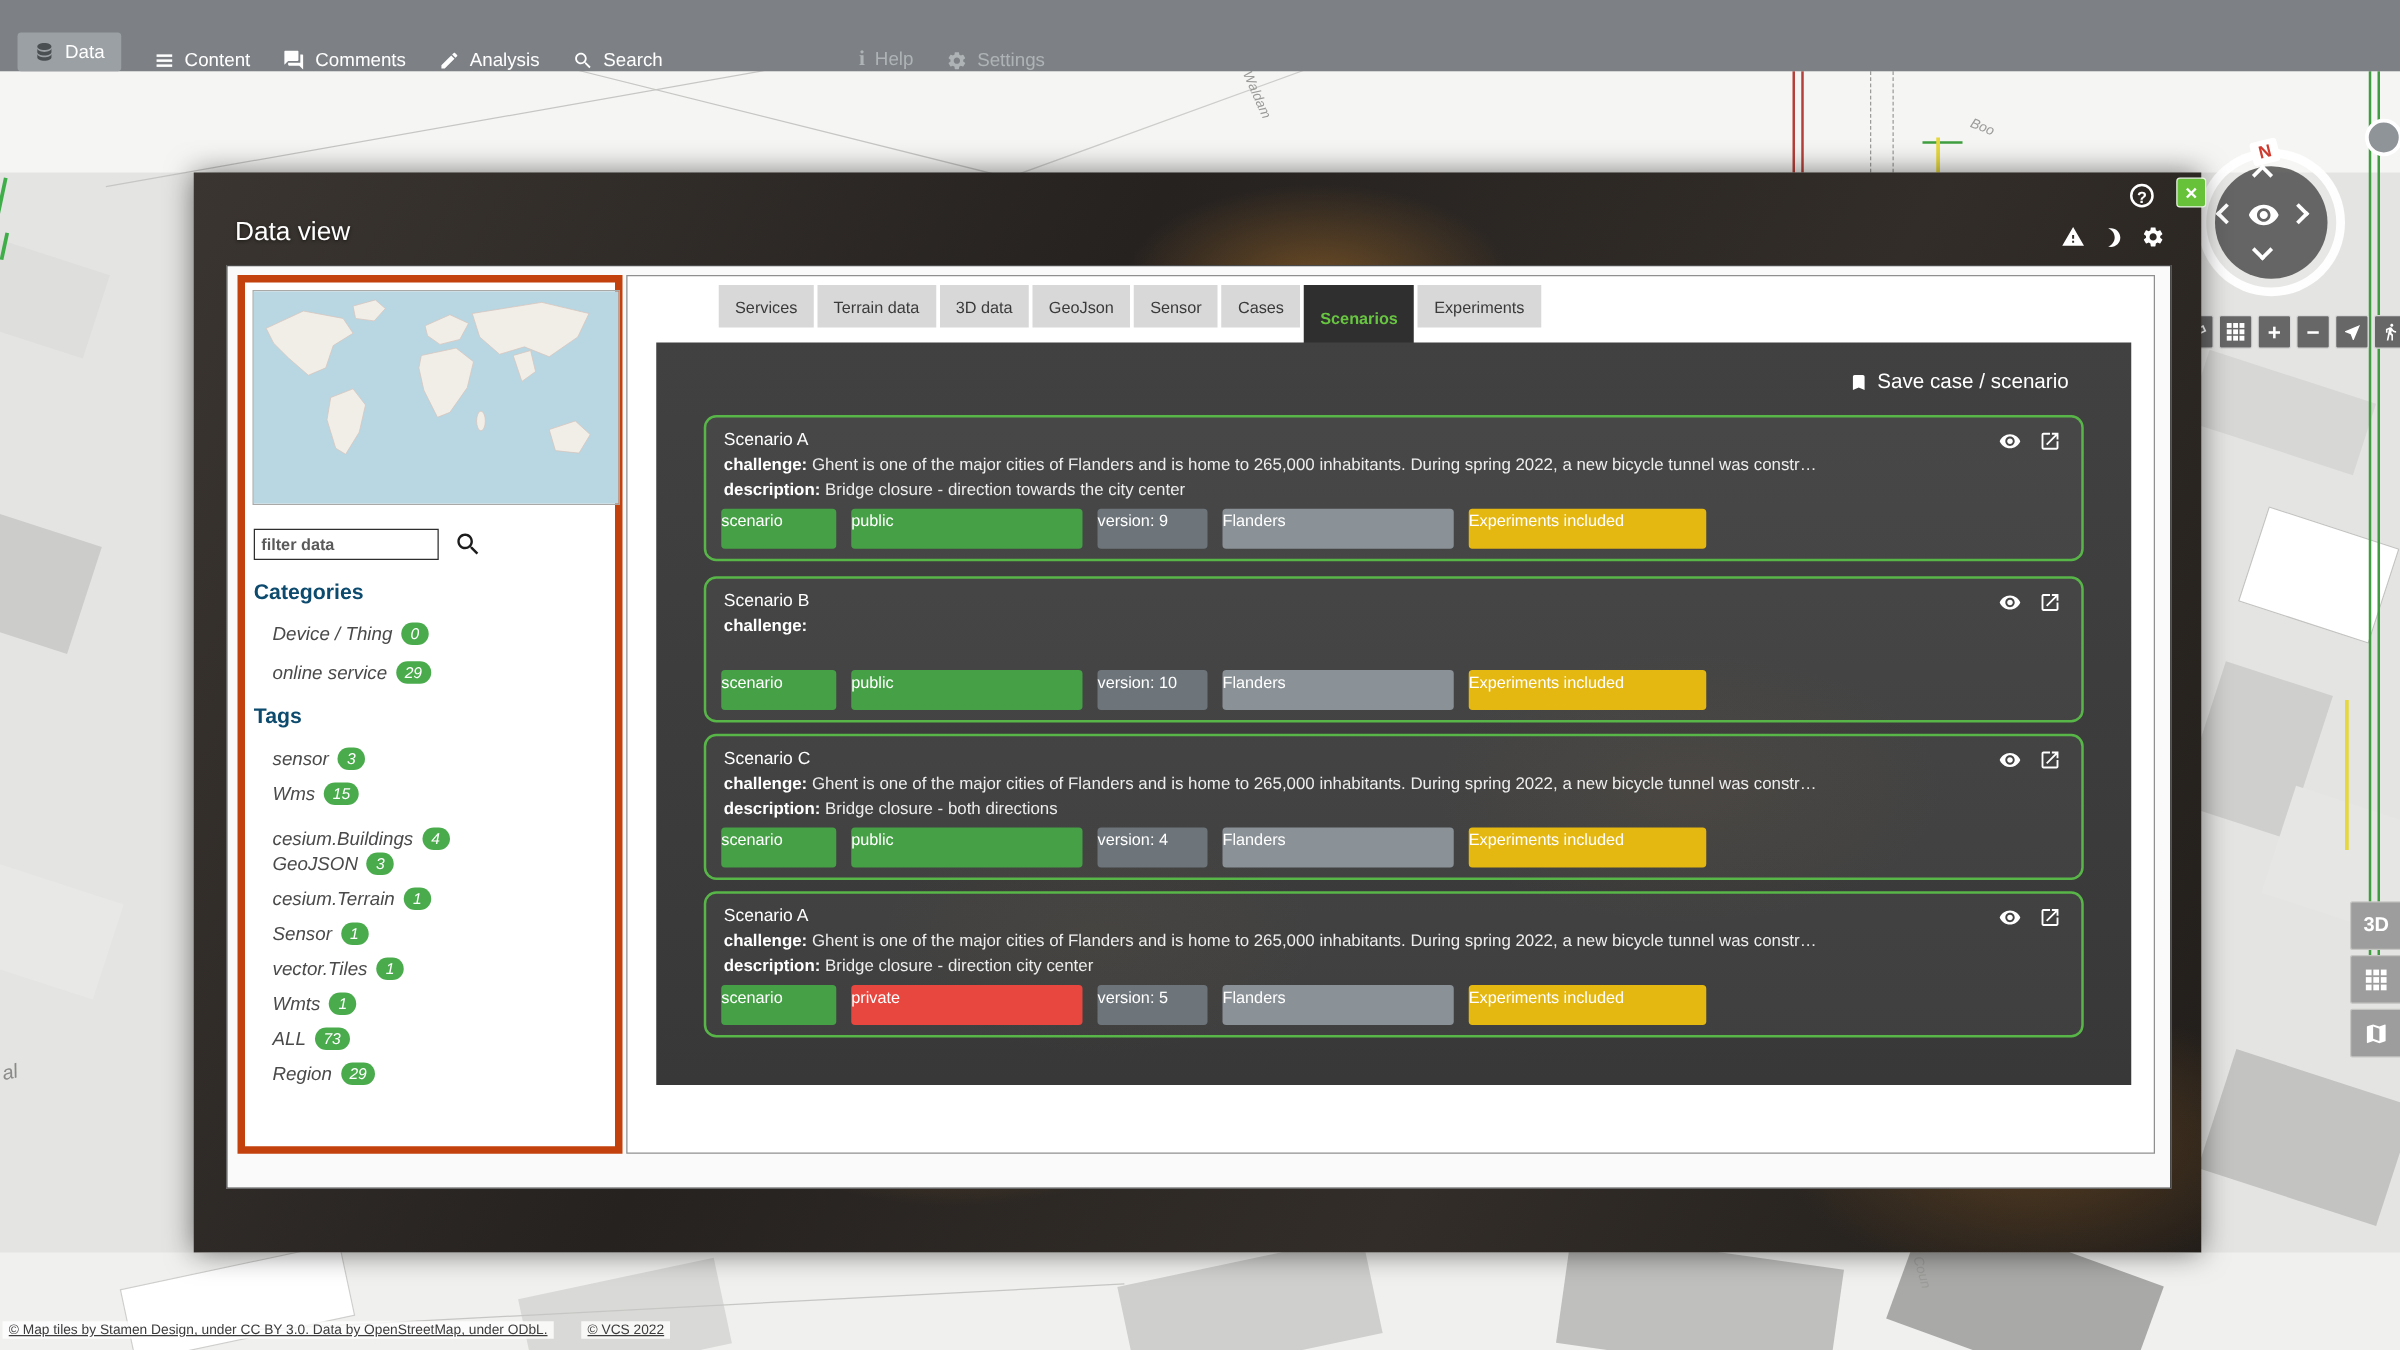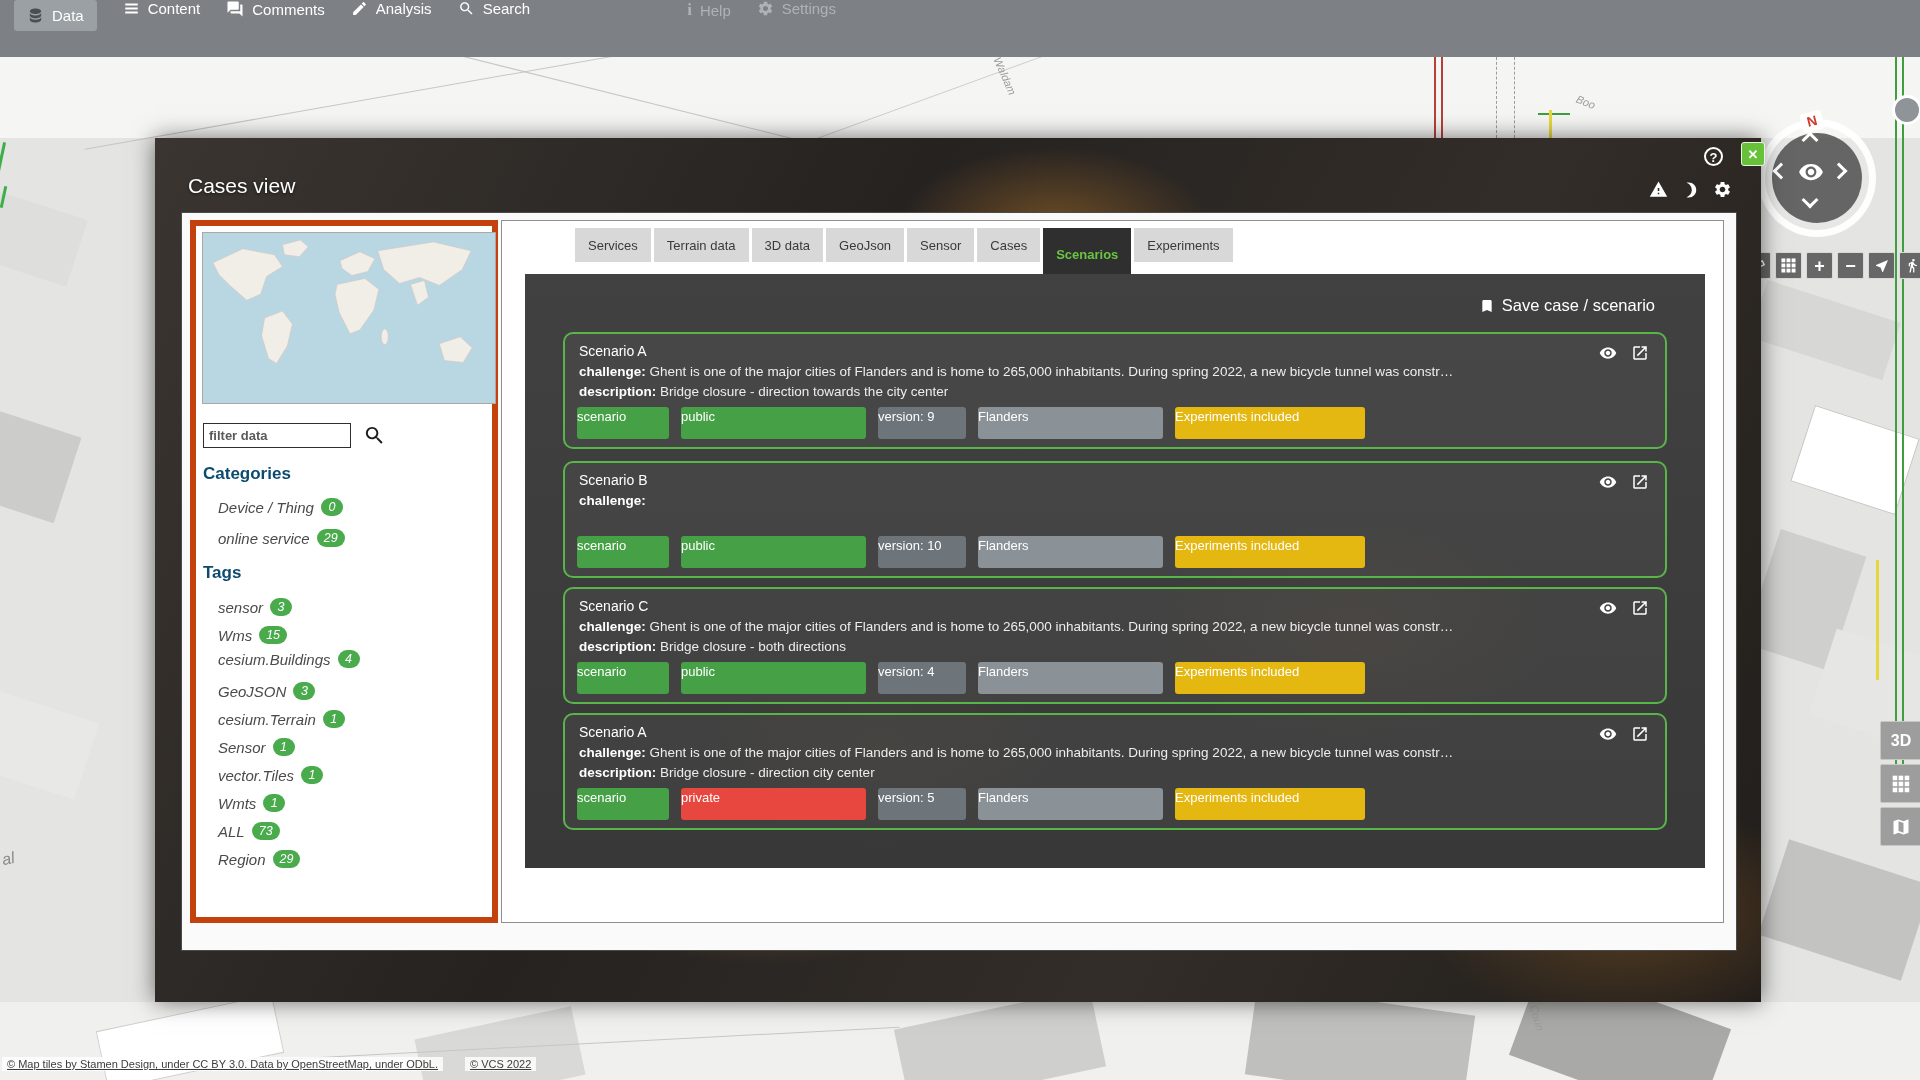--- a/index.html
+++ b/index.html
@@ -38,21 +38,21 @@
 
   .side-stack { position:absolute; left:1880px; top:721px; display:flex; flex-direction:column; gap:2px; }
   .side-btn { width:42px; height:39px; background:#9d9d9d; border:1px solid #c6c6c4; border-radius:2px;
     color:#fff; display:flex; align-items:center; justify-content:center; font-weight:bold; font-size:16px; }
 
   .attrib { position:absolute; left:2px; top:1057px; display:flex; gap:22px; font-size:11px; }
   .attrib a { color:#3c3c3c; background:rgba(255,255,255,0.8); padding:1px 5px; text-decoration:underline; }
 
   
   .topnav { position:absolute; left:0; top:0; width:1920px; height:57px; background:#7d8185;
-    display:flex; align-items:flex-start; gap:26px; padding-left:14px; z-index:20; color:#fff; font-size:15px; }
+    display:flex; align-items:flex-end; gap:26px; padding-left:14px; z-index:20; color:#fff; font-size:15px; }
   .nav-item { display:flex; align-items:center; gap:8px; cursor:pointer; }
   .nav-item svg { display:block; }
   .nav-active { background:#9aa0a4; border-radius:3px; padding:7px 13px; }
   .nav-dim { color:#aeb3b6; }
   .nav-spacer { width:105px; }
 
   
   .modal { position:absolute; left:155px; top:138px; width:1606px; height:864px; z-index:10;
     box-shadow:0 0 22px rgba(0,0,0,0.55);
     background:
@@ -276,21 +276,21 @@
     </div>
     <div class="nav-item nav-dim">
       <svg width="17" height="17" viewBox="0 0 24 24" fill="#aeb3b6">
           <path d="M19.14 12.94c.04-.3.06-.61.06-.94 0-.32-.02-.64-.07-.94l2.03-1.58c.18-.14.23-.41.12-.61l-1.92-3.32c-.12-.22-.37-.29-.59-.22l-2.39.96c-.5-.38-1.03-.7-1.62-.94l-.36-2.54c-.04-.24-.24-.41-.48-.41h-3.84c-.24 0-.43.17-.47.41l-.36 2.54c-.59.24-1.13.57-1.62.94l-2.39-.96c-.22-.08-.47 0-.59.22L2.74 8.87c-.12.21-.08.47.12.61l2.03 1.58c-.05.3-.09.63-.09.94s.02.64.07.94l-2.03 1.58c-.18.14-.23.41-.12.61l1.92 3.32c.12.22.37.29.59.22l2.39-.96c.5.38 1.03.7 1.62.94l.36 2.54c.05.24.24.41.48.41h3.84c.24 0 .44-.17.47-.41l.36-2.54c.59-.24 1.13-.56 1.62-.94l2.39.96c.22.08.47 0 .59-.22l1.92-3.32c.12-.22.07-.47-.12-.61l-2.01-1.58zM12 15.6c-1.98 0-3.6-1.62-3.6-3.6s1.62-3.6 3.6-3.6 3.6 1.62 3.6 3.6-1.62 3.6-3.6 3.6z"></path>
         </svg>
       <span>Settings</span>
     </div>
   </div>
 
   <div class="modal">
-    <div class="modal-title">Cases view</div>
+    <div class="modal-title">Data view</div>
     <div class="help-circle">?</div>
     <div class="close-btn">✕</div>
     <div class="modal-iconrow">
       <svg width="21" height="19" viewBox="0 0 24 24" fill="#fff">
           <path d="M1 21h22L12 2 1 21zm12-3h-2v-2h2v2zm0-4h-2v-4h2v4z"></path>
         </svg>
       <svg width="18" height="18" viewBox="0 0 24 24" fill="#fff">
           <path d="M9 2c-1.05 0-2.05.16-3 .46 4.06 1.27 7 5.06 7 9.54 0 4.48-2.94 8.27-7 9.54.95.3 1.95.46 3 .46 5.52 0 10-4.48 10-10S14.52 2 9 2z"></path>
         </svg>
       <svg width="19" height="19" viewBox="0 0 24 24" fill="#fff">
@@ -334,21 +334,21 @@
 
         <div class="side-h" style="top:337px;">Tags</div>
         <div class="tag-row" style="top:372px;">
             <span>sensor</span>
             <span class="pill">3</span>
           </div>
         <div class="tag-row" style="top:400px;">
             <span>Wms</span>
             <span class="pill">15</span>
           </div>
-        <div class="tag-row" style="top:424px;">
+        <div class="tag-row" style="top:436px;">
             <span>cesium.Buildings</span>
             <span class="pill">4</span>
           </div>
         <div class="tag-row" style="top:456px;">
             <span>GeoJSON</span>
             <span class="pill">3</span>
           </div>
         <div class="tag-row" style="top:484px;">
             <span>cesium.Terrain</span>
             <span class="pill">1</span>

